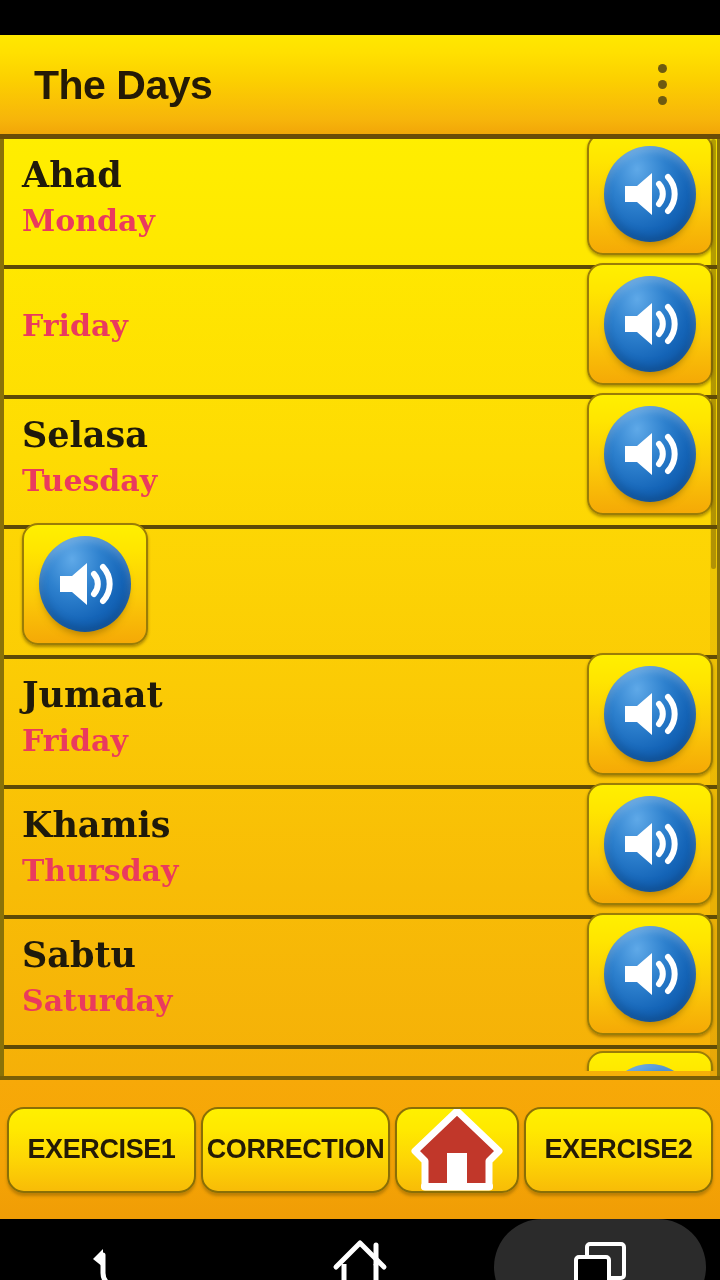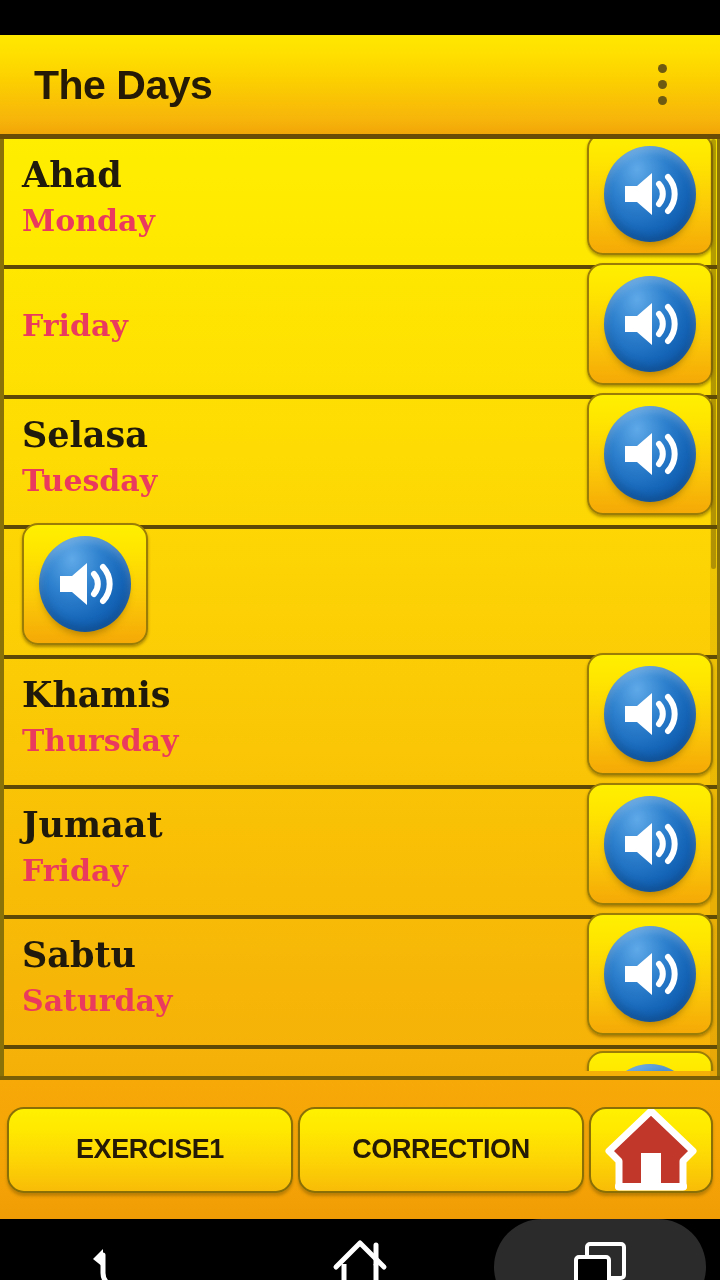--- a/index.html
+++ b/index.html
@@ -319,38 +319,38 @@
               <path d="M6 18 h12 L33 5 v42 L18 34 H6 Z" fill="#FFFFFF"></path>
               <path d="M40 16 a15 15 0 0 1 0 20" stroke="#FFFFFF" stroke-width="6" fill="none" stroke-linecap="round"></path>
               <path d="M49 9 a25 25 0 0 1 0 34" stroke="#FFFFFF" stroke-width="6" fill="none" stroke-linecap="round"></path>
             </svg>
           </div>
         </div>
       </div>
 
       <div class="row">
         <div class="row-texts">
+          <div class="term">Jumaat</div>
+          <div class="translation">Friday</div>
+        </div>
+        <div class="speak-btn">
+          <div class="speak-orb">
+            <svg width="62" height="52" viewBox="0 0 62 52" aria-hidden="true">
+              <path d="M6 18 h12 L33 5 v42 L18 34 H6 Z" fill="#FFFFFF"></path>
+              <path d="M40 16 a15 15 0 0 1 0 20" stroke="#FFFFFF" stroke-width="6" fill="none" stroke-linecap="round"></path>
+              <path d="M49 9 a25 25 0 0 1 0 34" stroke="#FFFFFF" stroke-width="6" fill="none" stroke-linecap="round"></path>
+            </svg>
+          </div>
+        </div>
+      </div>
+
+      <div class="row">
+        <div class="row-texts">
           <div class="term">Khamis</div>
           <div class="translation">Thursday</div>
-        </div>
-        <div class="speak-btn">
-          <div class="speak-orb">
-            <svg width="62" height="52" viewBox="0 0 62 52" aria-hidden="true">
-              <path d="M6 18 h12 L33 5 v42 L18 34 H6 Z" fill="#FFFFFF"></path>
-              <path d="M40 16 a15 15 0 0 1 0 20" stroke="#FFFFFF" stroke-width="6" fill="none" stroke-linecap="round"></path>
-              <path d="M49 9 a25 25 0 0 1 0 34" stroke="#FFFFFF" stroke-width="6" fill="none" stroke-linecap="round"></path>
-            </svg>
-          </div>
-        </div>
-      </div>
-
-      <div class="row">
-        <div class="row-texts">
-          <div class="term">Jumaat</div>
-          <div class="translation">Friday</div>
         </div>
         <div class="speak-btn">
           <div class="speak-orb">
             <svg width="62" height="52" viewBox="0 0 62 52" aria-hidden="true">
               <path d="M6 18 h12 L33 5 v42 L18 34 H6 Z" fill="#FFFFFF"></path>
               <path d="M40 16 a15 15 0 0 1 0 20" stroke="#FFFFFF" stroke-width="6" fill="none" stroke-linecap="round"></path>
               <path d="M49 9 a25 25 0 0 1 0 34" stroke="#FFFFFF" stroke-width="6" fill="none" stroke-linecap="round"></path>
             </svg>
           </div>
         </div>
@@ -396,20 +396,23 @@
     </div>
     <div class="nav-btn home-btn">
       <span class="home-icon">
         <svg width="92" height="86" viewBox="0 0 92 86" aria-hidden="true">
           <path d="M46 4 L88 44 L78 54 L78 80 L14 80 L14 54 L4 44 Z" fill="#C1372A" stroke="#FFFFFF" stroke-width="7" stroke-linejoin="round"></path>
           <rect x="36" y="46" width="20" height="34" fill="#FFFFFF"></rect>
           <rect x="10" y="76" width="72" height="7" rx="3" fill="#FFFFFF"></rect>
         </svg>
       </span>
     </div>
+    <div class="nav-btn">
+      <span class="nav-btn-label">EXERCISE2</span>
+    </div>
   </div>
 
   <div class="androidnav">
     <div class="nav-slot">
       <svg width="62" height="56" viewBox="0 0 62 56" aria-hidden="true">
         <path d="M14 16 L14 34 a14 14 0 0 0 14 14 L44 48" stroke="#FFFFFF" stroke-width="5" fill="none" stroke-linecap="round"></path>
         <path d="M14 10 L4 20 L14 28 Z" fill="#FFFFFF"></path>
       </svg>
     </div>
     <div class="nav-slot">

